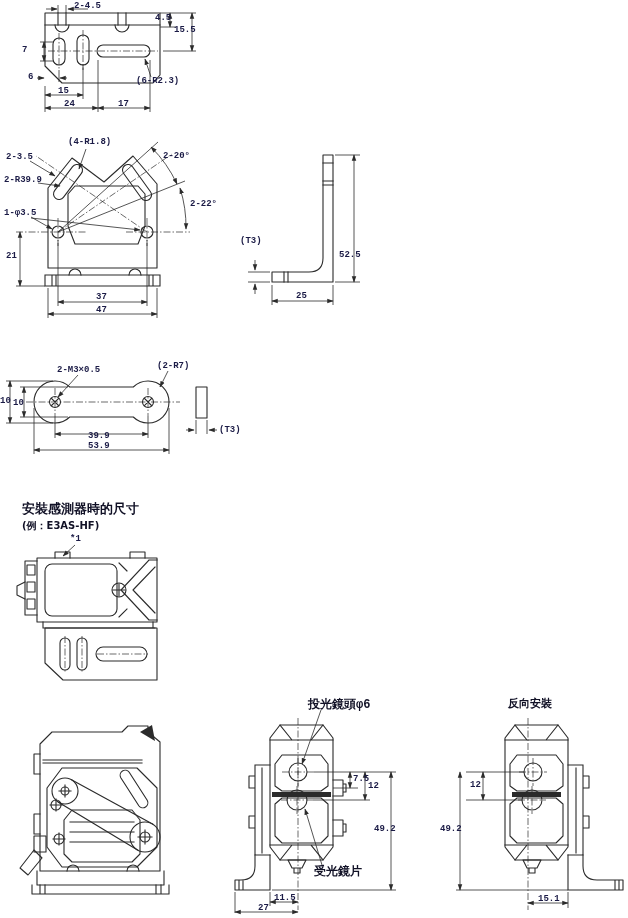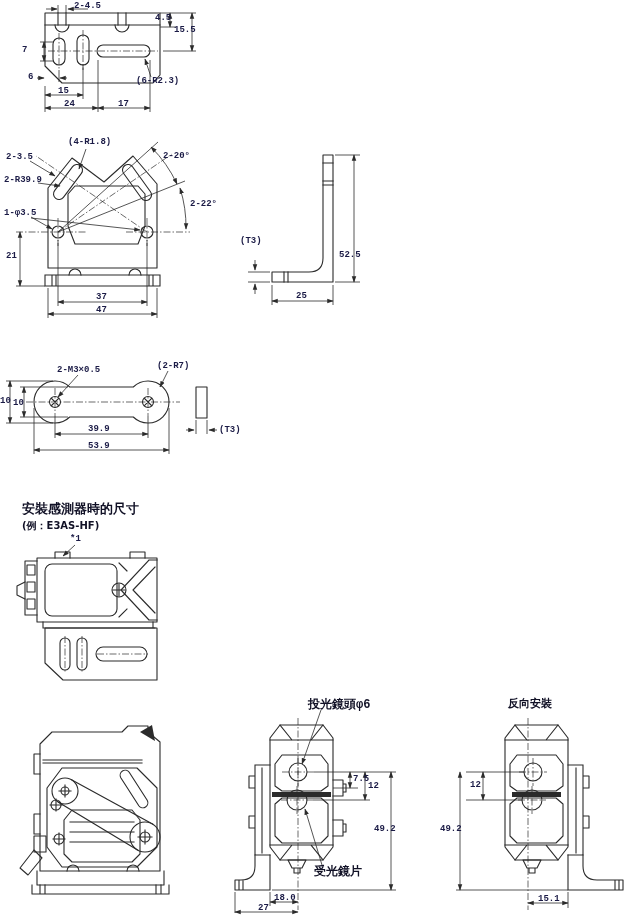--- a/index.html
+++ b/index.html
@@ -139,21 +139,21 @@
       <path class="d" marker-end="url(#a4)" d="M168,13 L160,29"></path>
       <rect class="s" x="196" y="29" width="11" height="31"></rect>
       <path class="d" d="M196,62 V76 M207,62 V76"></path>
       <path class="d" marker-end="url(#a4)" d="M186,72 H194"></path>
       <path class="d" marker-end="url(#a4)" d="M217,72 H209"></path>
     </svg>
     <span class="dim" style="left:57px;top:8px;">2-M3×0.5</span>
     <span class="dim" style="left:157px;top:4px;">(2-R7)</span>
     <span class="dim" style="left:0px;top:39px;">10</span>
     <span class="dim" style="left:13px;top:41px;">10</span>
-    <span class="dim" style="left:88px;top:67px;">39.9</span>
+    <span class="dim" style="left:88px;top:74px;">39.9</span>
     <span class="dim" style="left:88px;top:84px;">53.9</span>
     <span class="dim" style="left:219px;top:68px;">(T3)</span>
   </div>
 
   <span class="h1" style="left:22px;top:500px;">安裝感測器時的尺寸</span>
   <span class="h2" style="left:22px;top:519px;text-align:right;">(例：E3AS-HF)</span>
 
   <div class="panel" style="left:15px;top:535px;width:195px;height:155px;">
     <svg width="195" height="155" viewBox="0 0 195 155">
       <defs>
@@ -233,21 +233,21 @@
       <path class="d" marker-start="url(#a8)" marker-end="url(#a8)" d="M163,74 V192"></path>
       <path class="d" marker-start="url(#a8)" marker-end="url(#a8)" d="M42,204 H70"></path>
       <path class="d" marker-start="url(#a8)" marker-end="url(#a8)" d="M7,214 H70"></path>
       <path class="d" marker-end="url(#a8)" d="M94,167 L77,111"></path>
     </svg>
     <span class="cjk" style="left:80px;top:0px;">投光鏡頭φ6</span>
     <span class="dim" style="left:125px;top:77px;">7.5</span>
     <span class="dim" style="left:140px;top:84px;">12</span>
     <span class="dim" style="left:146px;top:127px;">49.2</span>
     <span class="cjk" style="left:86px;top:167px;">受光鏡片</span>
-    <span class="dim" style="left:46px;top:196px;">18.0</span>
+    <span class="dim" style="left:46px;top:196px;">11.5</span>
     <span class="dim" style="left:30px;top:206px;">27</span>
   </div>
 
   <div class="panel" style="left:438px;top:698px;width:190px;height:220px;">
     <svg width="190" height="220" viewBox="0 0 190 220">
       <defs>
         <marker id="a9" viewBox="0 0 10 10" refX="9" refY="5" markerWidth="8" markerHeight="8" orient="auto-start-reverse">
           <path d="M0,1.5 L10,5 L0,8.5 Z" fill="#2b2b2b"></path>
         </marker>
       </defs>

